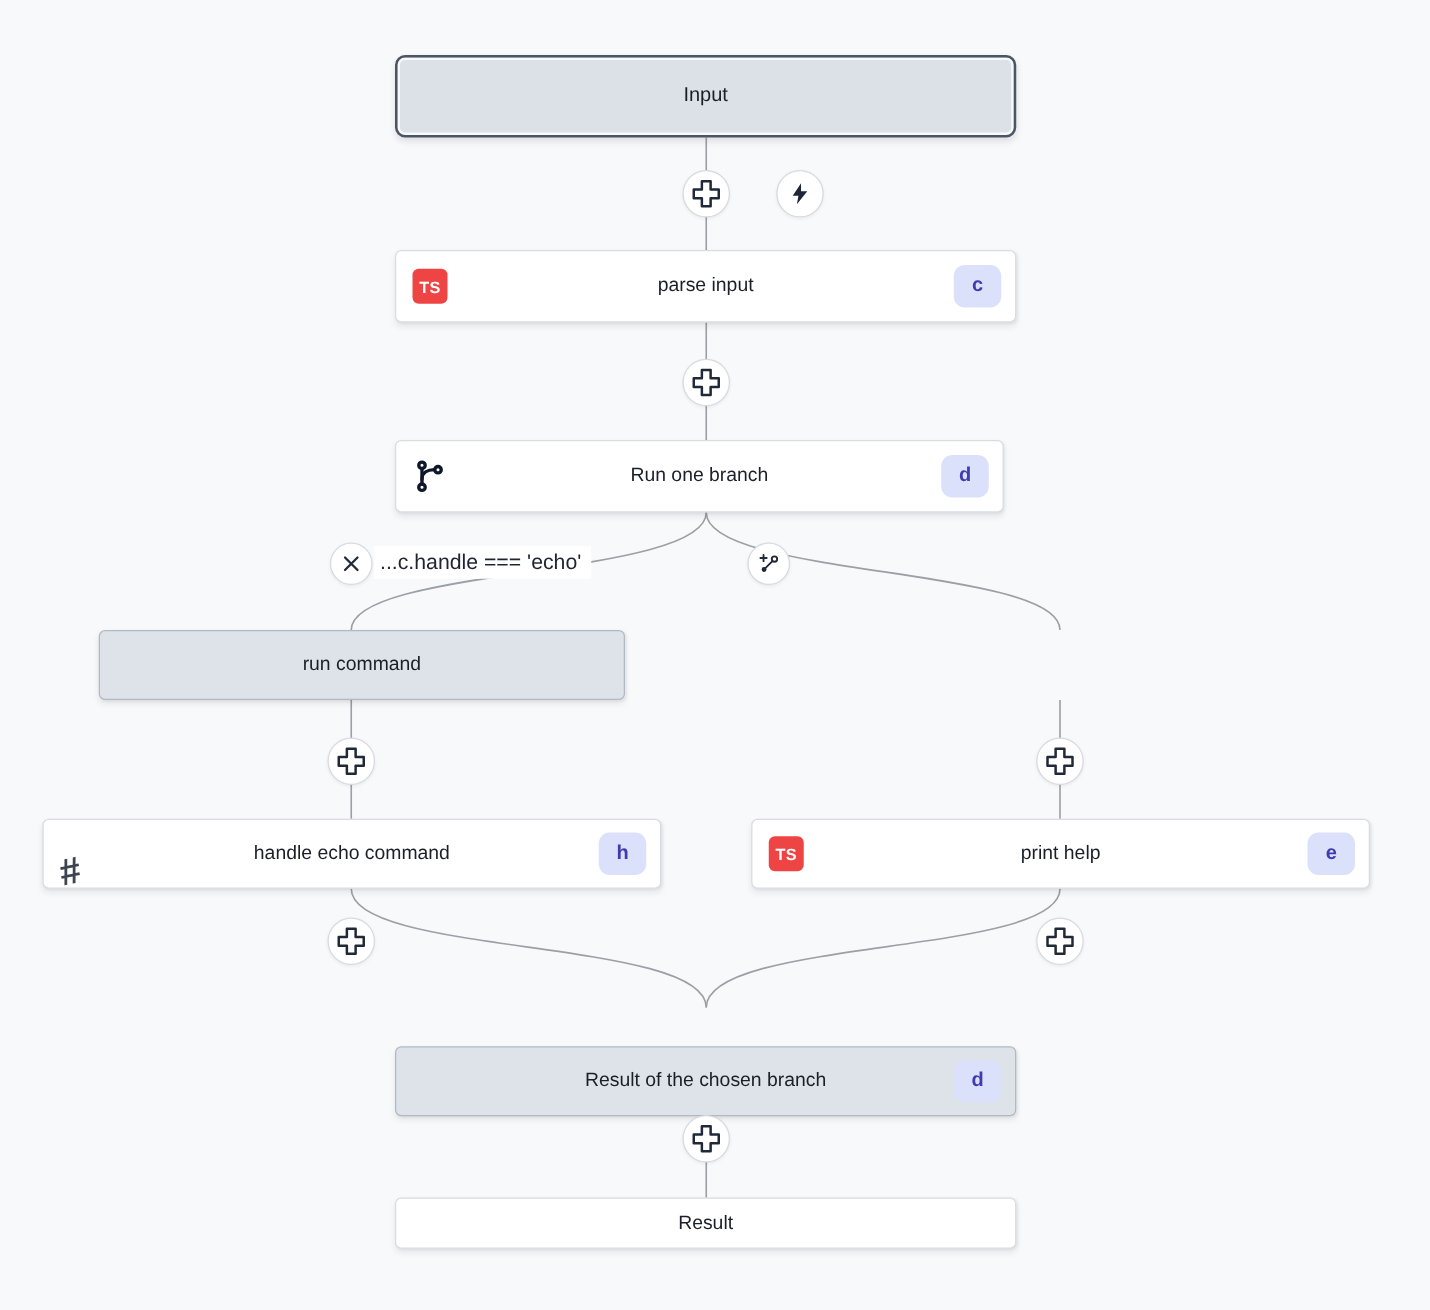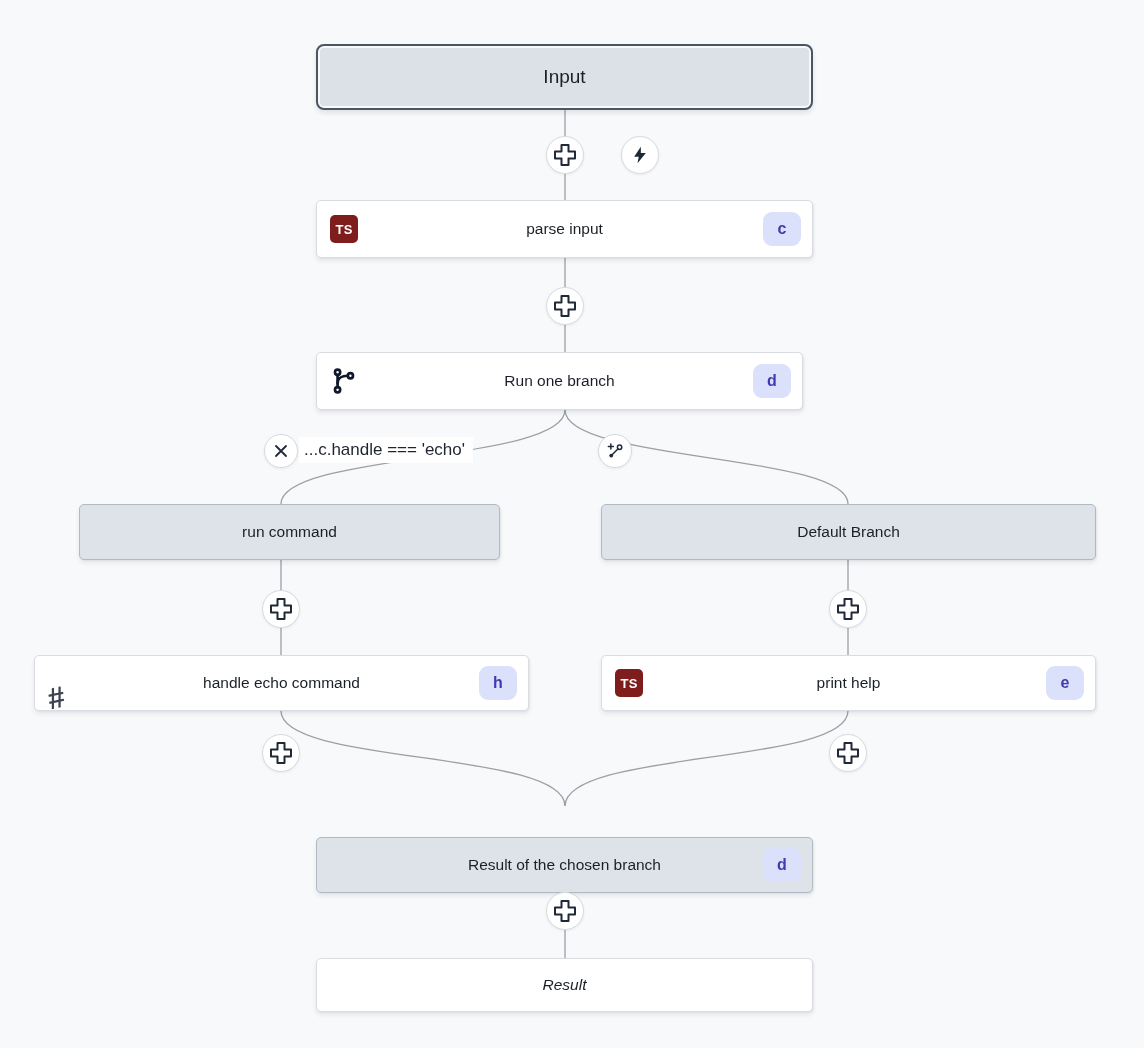--- a/index.html
+++ b/index.html
@@ -32,33 +32,33 @@
   .node-header{
     background:#dde3e8;
     border:1px solid #b1bac2;
     box-shadow:0 3px 5px rgba(15,23,42,.08),1px 1px 2px rgba(15,23,42,.05);
   }
   .node-input{
     background:#dbe1e7;
     border:2px solid #4b5563;
     border-radius:8px;
     box-shadow:inset 0 0 0 2px rgba(250,252,253,.9),0 3px 5px rgba(15,23,42,.1);
-    font-size:19px;
+    font-size:16px;
   }
   .node-label{
     position:absolute;left:0;right:0;text-align:center;
     pointer-events:none;
   }
   .node-icon{
     position:absolute;left:13px;top:50%;transform:translateY(-50%);
     display:flex;align-items:center;justify-content:center;
   }
   .ts-icon{
     width:28px;height:28px;border-radius:5px;
-    background:#7f1d1d;color:#ffffff;
+    background:#ef4444;color:#ffffff;
     font-weight:bold;font-size:13px;
     display:flex;align-items:center;justify-content:center;
     letter-spacing:.2px;
   }
   .hash-icon{
     font-size:30px;font-weight:800;color:#3d4450;
     transform:rotate(-12deg);
     line-height:1;
   }
   .badge{
@@ -162,23 +162,20 @@
         <path d="M8.5 16.5 L15.5 9.5"></path>
         <circle cx="17.5" cy="7.5" r="2.6"></circle>
       </g>
       <circle cx="7.5" cy="17.5" r="2.3" fill="#1f2937"></circle>
     </svg>
   </div>
 
   <div class="node node-header" style="left:34px;top:504px;width:421px;height:56px;margin-left:45px;">
     <span class="node-label">run command</span>
   </div>
-  <div class="node node-header" style="left:601px;top:504px;width:495px;height:56px;">
-    <span class="node-label">Default Branch</span>
-  </div>
 
   <div class="circle-btn circle-38" style="left:281px;top:609px;">
     <svg width="24" height="24" viewBox="-12 -12 24 24">
       <path d="M-3.5 -10 h7 v6.5 h6.5 v7 h-6.5 v6.5 h-7 v-6.5 h-6.5 v-7 h6.5 z" fill="#ffffff" stroke="#1f2937" stroke-width="2" stroke-linejoin="round"></path>
     </svg>
   </div>
   <div class="circle-btn circle-38" style="left:848px;top:609px;">
     <svg width="24" height="24" viewBox="-12 -12 24 24">
       <path d="M-3.5 -10 h7 v6.5 h6.5 v7 h-6.5 v6.5 h-7 v-6.5 h-6.5 v-7 h6.5 z" fill="#ffffff" stroke="#1f2937" stroke-width="2" stroke-linejoin="round"></path>
     </svg>
@@ -210,17 +207,17 @@
     <span class="node-label">Result of the chosen branch</span>
     <span class="badge">d</span>
   </div>
 
   <div class="circle-btn circle-38" style="left:565px;top:911px;">
     <svg width="24" height="24" viewBox="-12 -12 24 24">
       <path d="M-3.5 -10 h7 v6.5 h6.5 v7 h-6.5 v6.5 h-7 v-6.5 h-6.5 v-7 h6.5 z" fill="#ffffff" stroke="#1f2937" stroke-width="2" stroke-linejoin="round"></path>
     </svg>
   </div>
 
-  <div class="node node-white" style="left:316px;top:958px;width:497px;height:54px;font-style:italic;">
+  <div class="node node-white" style="left:316px;top:958px;width:497px;height:41px;">
     <span class="node-label">Result</span>
   </div>
 
 </div>
 
 </body></html>

